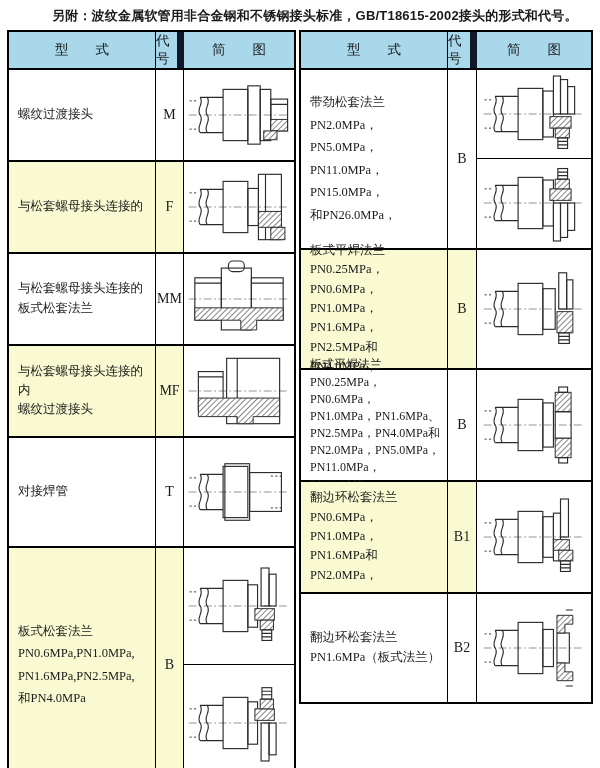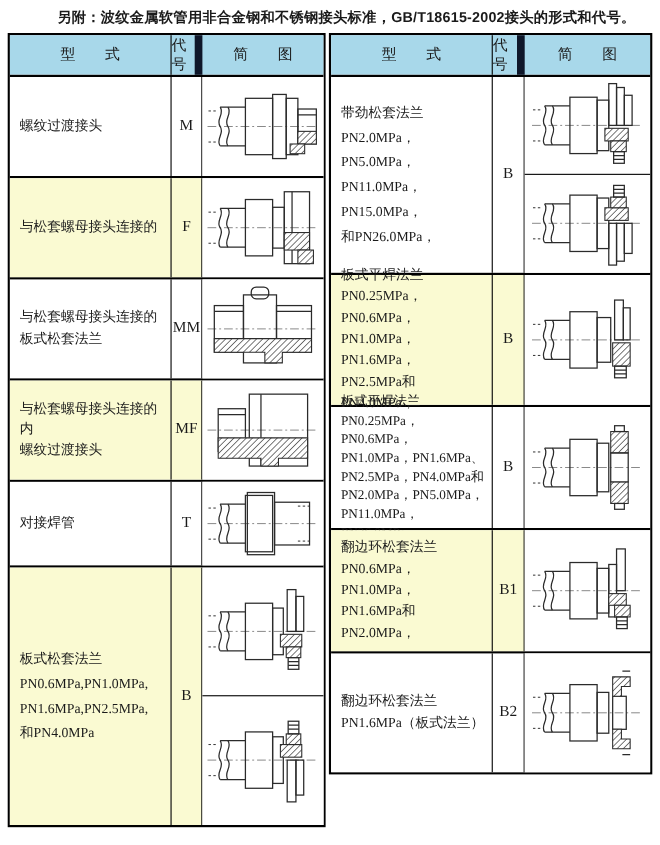--- a/index.html
+++ b/index.html
@@ -165,21 +165,21 @@
           <rect class="s" x="14" y="23" width="28" height="44"></rect>
           <path class="s" d="M14,29 h28 M14,61 h28"></path>
           <rect class="s" x="46" y="8" width="60" height="74"></rect>
           <path class="s" d="M58,8 V82"></path>
           <path class="h" d="M14,53 H106 V74 H76 V82 H58 V74 H14 Z"></path>
         </svg>
       </div>
         </div>
     </div>
 
-    <div class="row" style="height:78px">
+    <div class="row" style="height:110px">
       <div class="c-type">
           <span>对接焊管</span>
         </div>
       <div class="c-code">
           <span>T</span>
         </div>
       <div class="c-diag">
           <div class="sub">
         <svg class="diag" viewBox="0 0 120 90" width="106" height="82">
           <line class="cl" x1="3" y1="45" x2="117" y2="45"></line>

